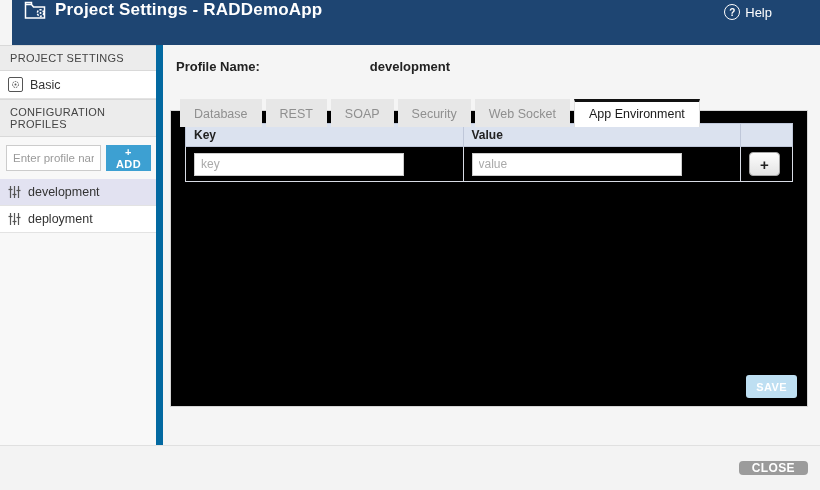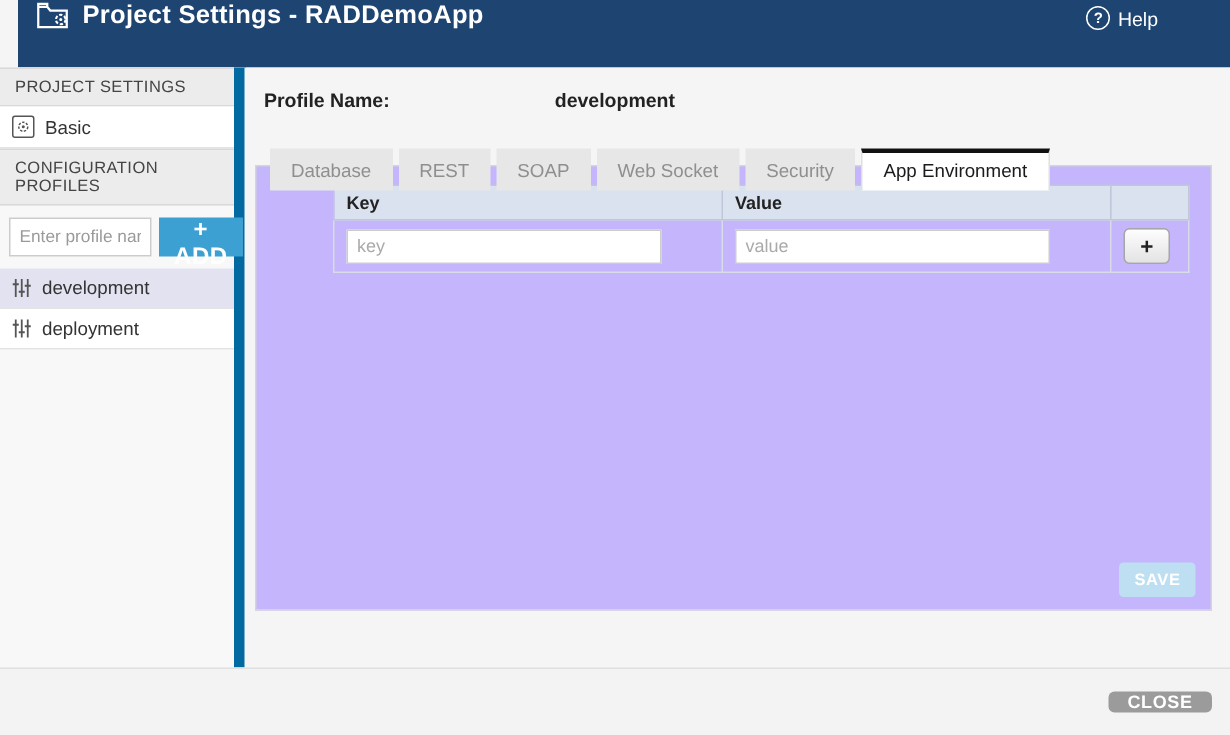--- a/index.html
+++ b/index.html
@@ -48,21 +48,21 @@
     display: inline-flex; align-items: center; justify-content: center; flex: 0 0 auto;
   }
   .add-row { display: flex; align-items: center; gap: 5px; padding: 8px 6px; }
   .profile-input {
     width: 95px; height: 26px; border: 1px solid #ccc; background: #fff;
     font-family: "Liberation Sans", sans-serif; font-size: 11.5px; color: #333; padding: 0 6px; outline: none;
   }
   .profile-input::placeholder { color: #9a9a9a; }
   .add-btn {
     height: 26px; padding: 0 10px; background: #3da0d2; color: #fff; border: none;
-    border-radius: 0; font-family: "Liberation Sans", sans-serif; font-size: 16px;
+    border-radius: 0; font-family: "Liberation Sans", sans-serif; font-size: 11px;
     font-weight: bold; cursor: pointer; letter-spacing: .4px;
   }
   .sliders-icon { display: inline-flex; flex: 0 0 auto; }
 
   
   .main { position: absolute; top: 45px; left: 164px; right: 0; bottom: 82px; background: #f5f5f5; }
   .profile-row { padding: 14px 0 10px 12px; display: flex; font-size: 13px; }
   .profile-row .lbl { font-weight: bold; color: #222; }
   .profile-row .val { font-weight: bold; color: #222; margin-left: 110px; }
 
@@ -71,21 +71,21 @@
     background: #e7e7e7; color: #8f8f8f; font-size: 12.5px; padding: 5px 14px 6px 14px;
     border-top: 3px solid transparent; cursor: pointer; white-space: nowrap;
   }
   .tab.active {
     background: #fff; color: #1b1b1b; border-top: 3px solid #111;
     border-left: 1px solid #e0e0e0; border-right: 1px solid #e0e0e0;
   }
 
   .content-panel {
     position: absolute; top: 65px; left: 6px; right: 12px; bottom: 1px;
-    background: #c4b5fd; border: 1px solid #d5d5d5; margin-top: 0; padding-left: 37px;
+    background: #000000; border: 1px solid #d5d5d5; margin-top: 0;
   }
   .kv-table { margin: 12px 14px 0 14px; border-collapse: collapse; width: calc(100% - 28px); }
   .kv-table th {
     background: #dbe2ef; border: 1px solid #bfc7d9; text-align: left;
     font-size: 12px; color: #222; padding: 4px 8px; font-weight: bold;
   }
   .kv-table th.action-col { width: 52px; }
   .kv-table td { border: 1px solid #d8dce5; border-top: none; padding: 5px 8px; }
   .cell-input {
     width: 210px; height: 23px; border: 1px solid #ccc; background: #fff;
@@ -194,22 +194,22 @@
 
   <div class="main">
     <div class="profile-row">
       <span class="lbl">Profile Name:</span>
       <span class="val">development</span>
     </div>
     <div class="tab-bar" id="tab-bar">
         <div class="tab">Database</div>
         <div class="tab">REST</div>
         <div class="tab">SOAP</div>
+        <div class="tab">Security</div>
         <div class="tab">Web Socket</div>
-        <div class="tab">Security</div>
         <div class="tab active">App Environment</div>
       </div>
 
     <div class="content-panel">
       <table class="kv-table">
         <thead>
           <tr>
             <th>Key</th>
             <th>Value</th>
             <th class="action-col"></th>

